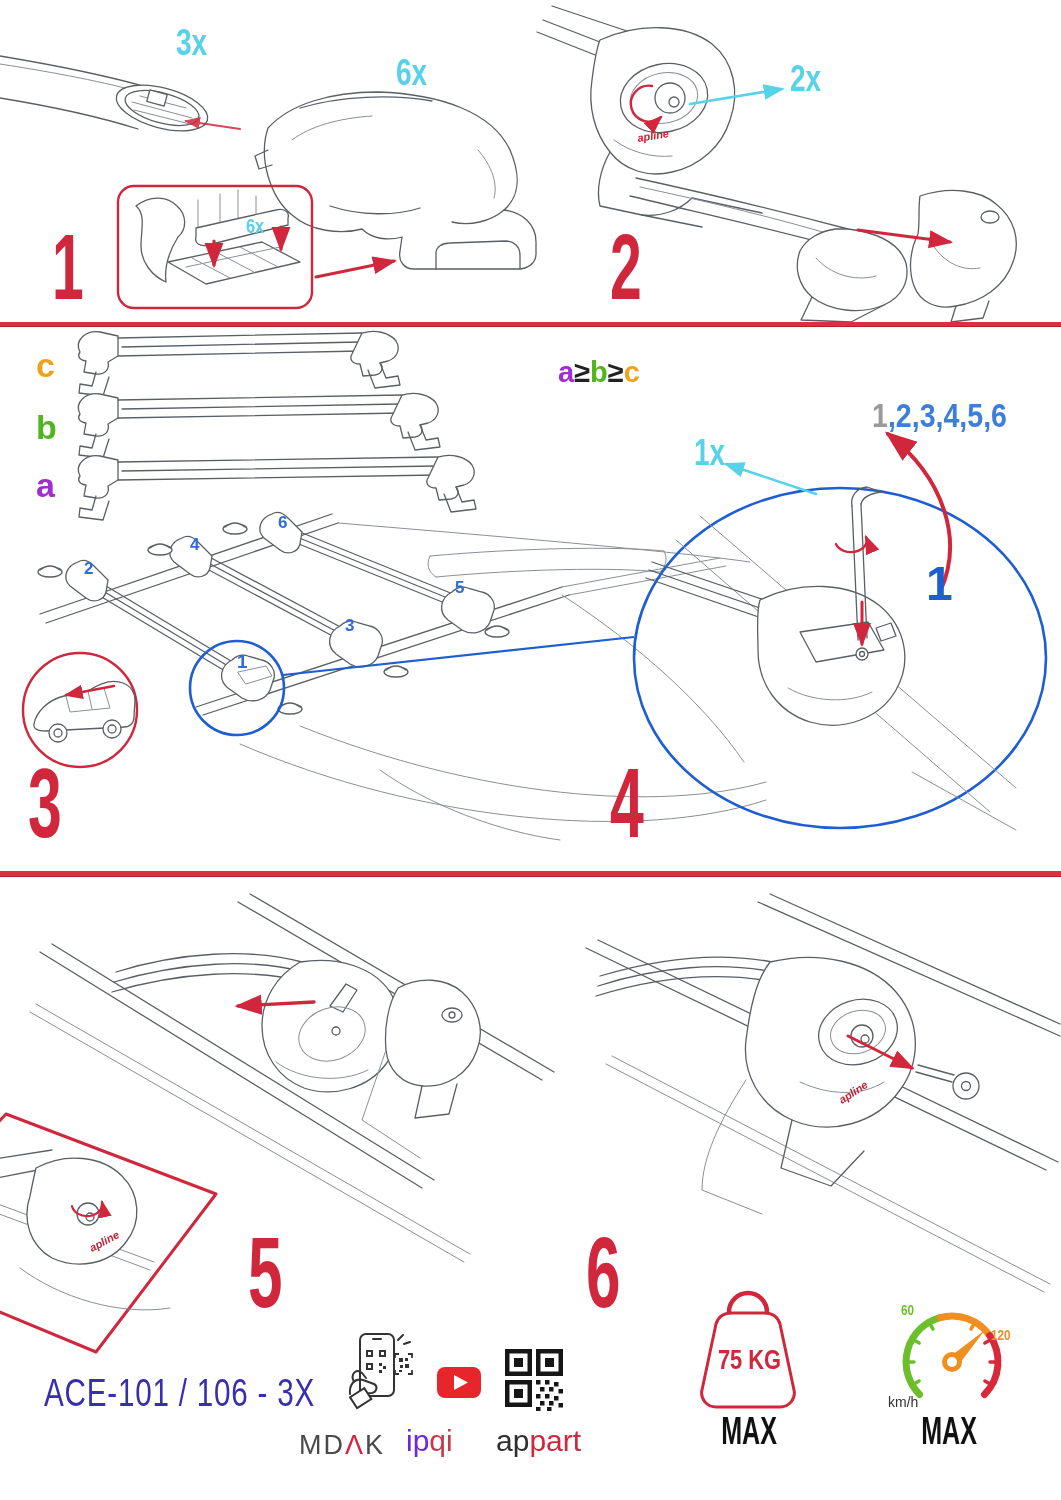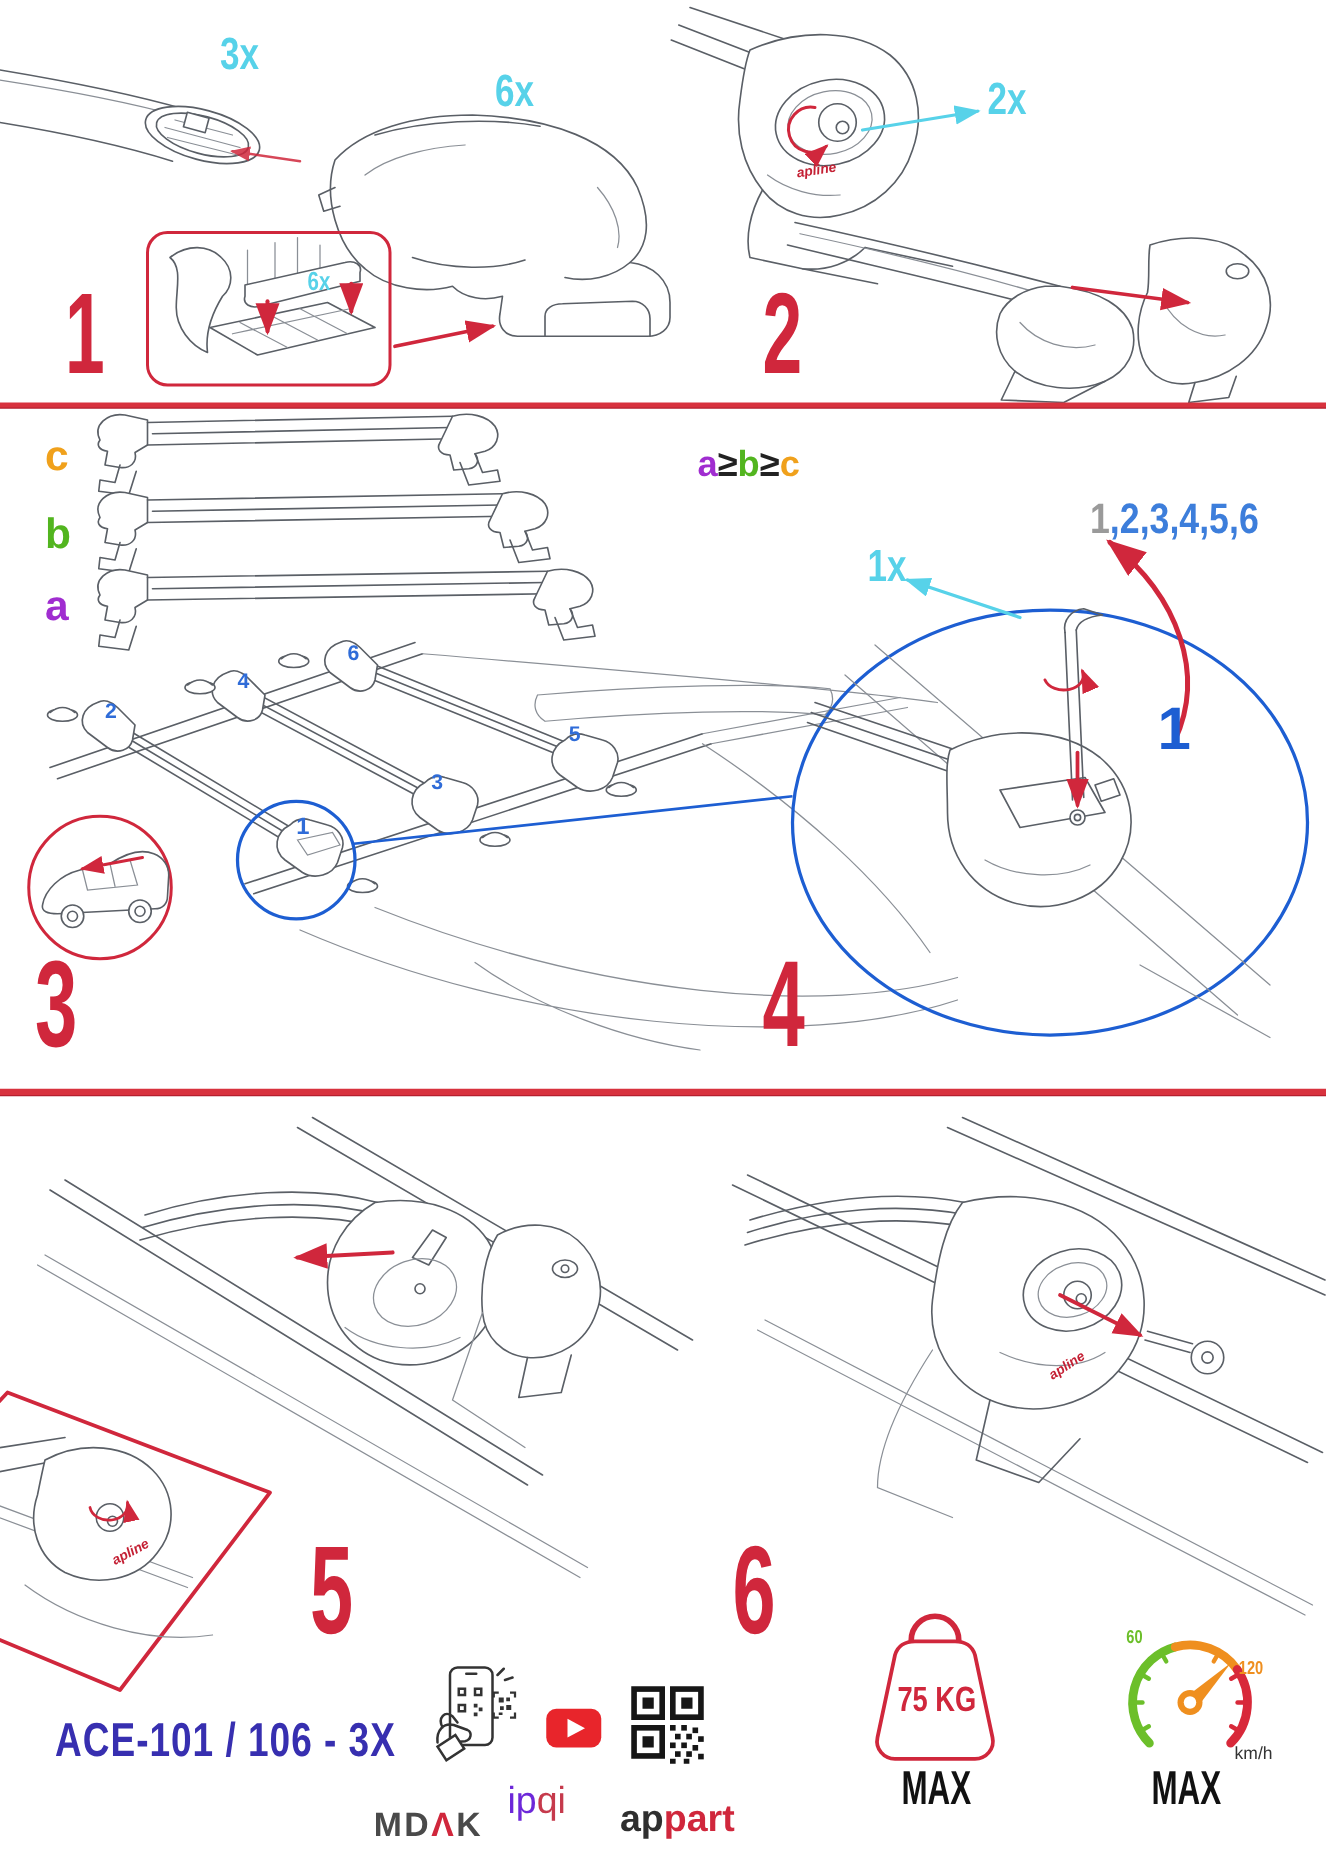--- a/index.html
+++ b/index.html
@@ -13,21 +13,21 @@
   .red{stroke:#d0273c;fill:none;stroke-linecap:round;stroke-linejoin:round;}
   .cyanln{stroke:#57d2e9;fill:none;stroke-linecap:round;}
   .blueln{stroke:#1d5ed2;fill:none;}
   .stepnum{color:#d0273c;font-weight:700;line-height:.85;transform:scaleX(.62);transform-origin:left top;letter-spacing:-2px;}
   .qty{color:#57d2e9;font-weight:700;transform:scaleX(.78);transform-origin:left top;}
   .bluenum{color:#2f6cd8;font-weight:700;}
   .divider{position:absolute;left:0;width:1061px;height:4px;background:#d8323e;box-shadow:0 1px 0 #b51f2e;}
   .barlabel{font-weight:700;font-size:34px;line-height:1;}
   .rule{font-weight:700;font-size:29px;line-height:1;letter-spacing:0px;}
   .seq{font-weight:700;font-size:34px;transform:scaleX(.84);transform-origin:left top;}
-  .brandrow{font-weight:700;margin-top:15px;}
+  .brandrow{font-weight:400;}
   .condensed{transform:scaleX(.78);transform-origin:left top;}
   .maxlbl{color:#111;font-weight:700;font-size:38px;transform:scaleX(.66);transform-origin:center top;letter-spacing:0px;}
   .tinylogo{font-size:11px;font-weight:700;font-style:italic;fill:#c42034;}
 </style>
 </head>
 <body>
 
 <div id="sheet">
 
 <svg width="0" height="0" style="left:0;top:0">
@@ -304,21 +304,21 @@
   </g>
   <g>
     <path class="k" d="M916,1072 L952,1082 M918,1065 L954,1075"></path>
     <circle class="k" cx="966" cy="1086" r="13"></circle>
         <circle class="k" cx="966" cy="1086" r="4.5"></circle>
   </g>
   <line class="red" x1="848" y1="1036" x2="912" y2="1068" stroke-width="3" marker-end="url(#mr)"></line>
 </svg>
 <div class="abs stepnum" style="left:586px;top:1230px;font-size:100px">6</div>
 
-<div class="abs" style="left:44px;top:1372px;font-size:38px;font-weight:700;color:#372fb0"><span class="condensed" style="display:inline-block;letter-spacing:1px">ACE-101 / 106 - 3X</span></div>
+<div class="abs" style="left:44px;top:1372px;font-size:38px;font-weight:400;color:#372fb0"><span class="condensed" style="display:inline-block;letter-spacing:1px">ACE-101 / 106 - 3X</span></div>
 
 <svg width="74" height="80" style="left:346px;top:1332px" viewBox="0 0 74 80">
   <rect x="14" y="2" width="34" height="62" rx="6" fill="#fff" stroke="#333" stroke-width="2"></rect>
   <path d="M27,7 h8" stroke="#333" stroke-width="2" stroke-linecap="round" fill="none"></path>
   <g fill="#333">
     <rect x="20" y="18" width="7" height="7"></rect>
         <rect x="22" y="20" width="3" height="3" fill="#fff"></rect>
     <rect x="33" y="18" width="7" height="7"></rect>
         <rect x="35" y="20" width="3" height="3" fill="#fff"></rect>
     <rect x="20" y="31" width="7" height="7"></rect>
@@ -398,16 +398,16 @@
     <line x1="103.8" y1="41" x2="96.9" y2="45" stroke="#d8293a"></line>
     <line x1="110" y1="64" x2="102" y2="64" stroke="#d8293a"></line>
     <line x1="103.8" y1="87" x2="96.9" y2="83" stroke="#d8293a"></line>
   </g>
   <polygon points="59,61 69,69 97,32" fill="#ef8f1f"></polygon>
   <circle cx="64" cy="64" r="10" fill="#ef8f1f"></circle>
       <circle cx="64" cy="64" r="5" fill="#fff"></circle>
 </svg>
 <div class="abs" style="left:901px;top:1301px;font-size:15px;font-weight:700;color:#6cbf2a"><span class="condensed" style="display:inline-block">60</span></div>
 <div class="abs" style="left:991px;top:1326px;font-size:15px;font-weight:700;color:#ef8f1f"><span class="condensed" style="display:inline-block">120</span></div>
-<div class="abs" style="left:888px;top:1394px;width:130px;text-align:right;font-size:14px;color:#333">km/h</div>
+<div class="abs" style="left:888px;top:1394px;width:130px;text-align:left;font-size:14px;color:#333">km/h</div>
 <div class="abs maxlbl" style="left:884px;top:1410px;width:130px;text-align:center"><span style="display:inline-block">MAX</span></div>
 
 </div>
 
 </body></html>

